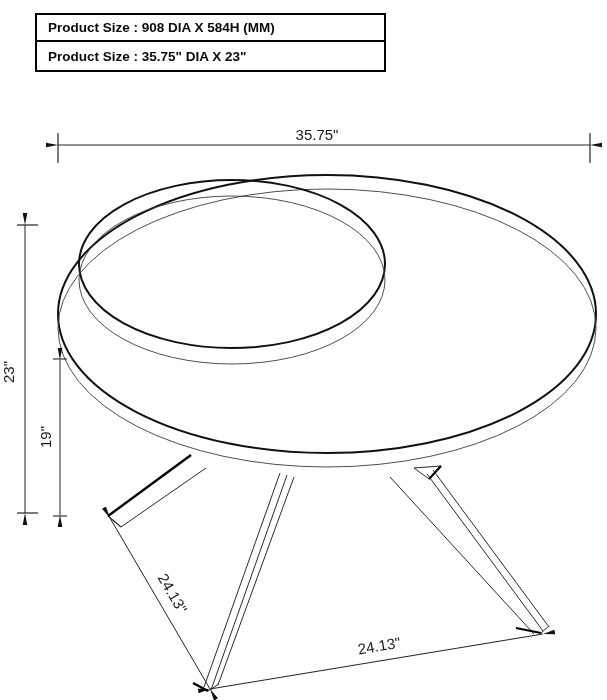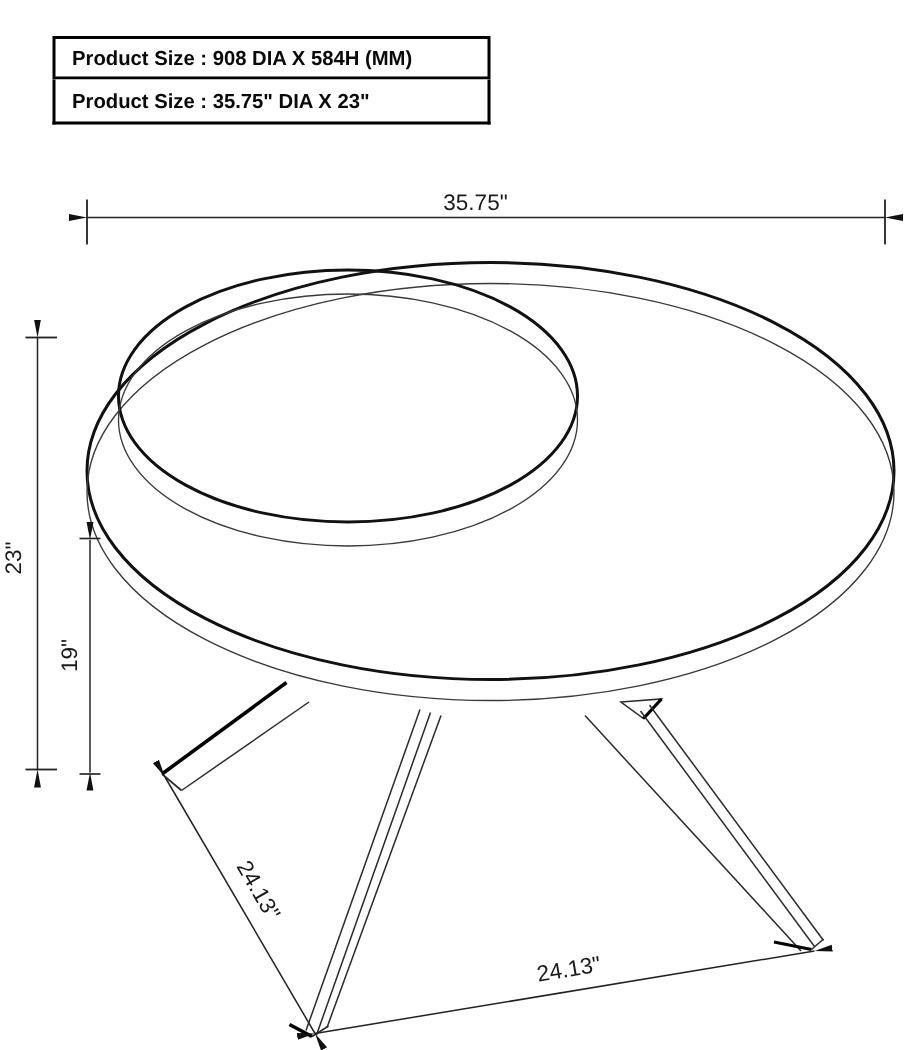--- a/index.html
+++ b/index.html
@@ -1,18 +1,18 @@
 <!DOCTYPE html>
 <html><head>
 <meta charset="utf-8">
 <style>
   html,body{margin:0;padding:0;background:#fff;}
   #stage{position:relative;width:607px;height:700px;background:#fff;overflow:hidden;
          font-family:"Liberation Sans",sans-serif;}
-  #size-boxes{position:absolute;left:35px;top:24px;width:292px;}
+  #size-boxes{position:absolute;left:35px;top:13px;width:351px;}
   .size-box{box-sizing:border-box;border:2px solid #000;background:#fff;
             height:29px;display:flex;align-items:center;padding-left:11px;
             font-weight:bold;font-size:13.5px;color:#0a0a0a;white-space:nowrap;}
   .size-box.second{border-top:none;height:30px;}
   #drawing{position:absolute;left:0;top:0;}
   text{font-family:"Liberation Sans",sans-serif;font-size:15px;fill:#1a1a1a;}
 </style>
 </head>
 <body>
 

